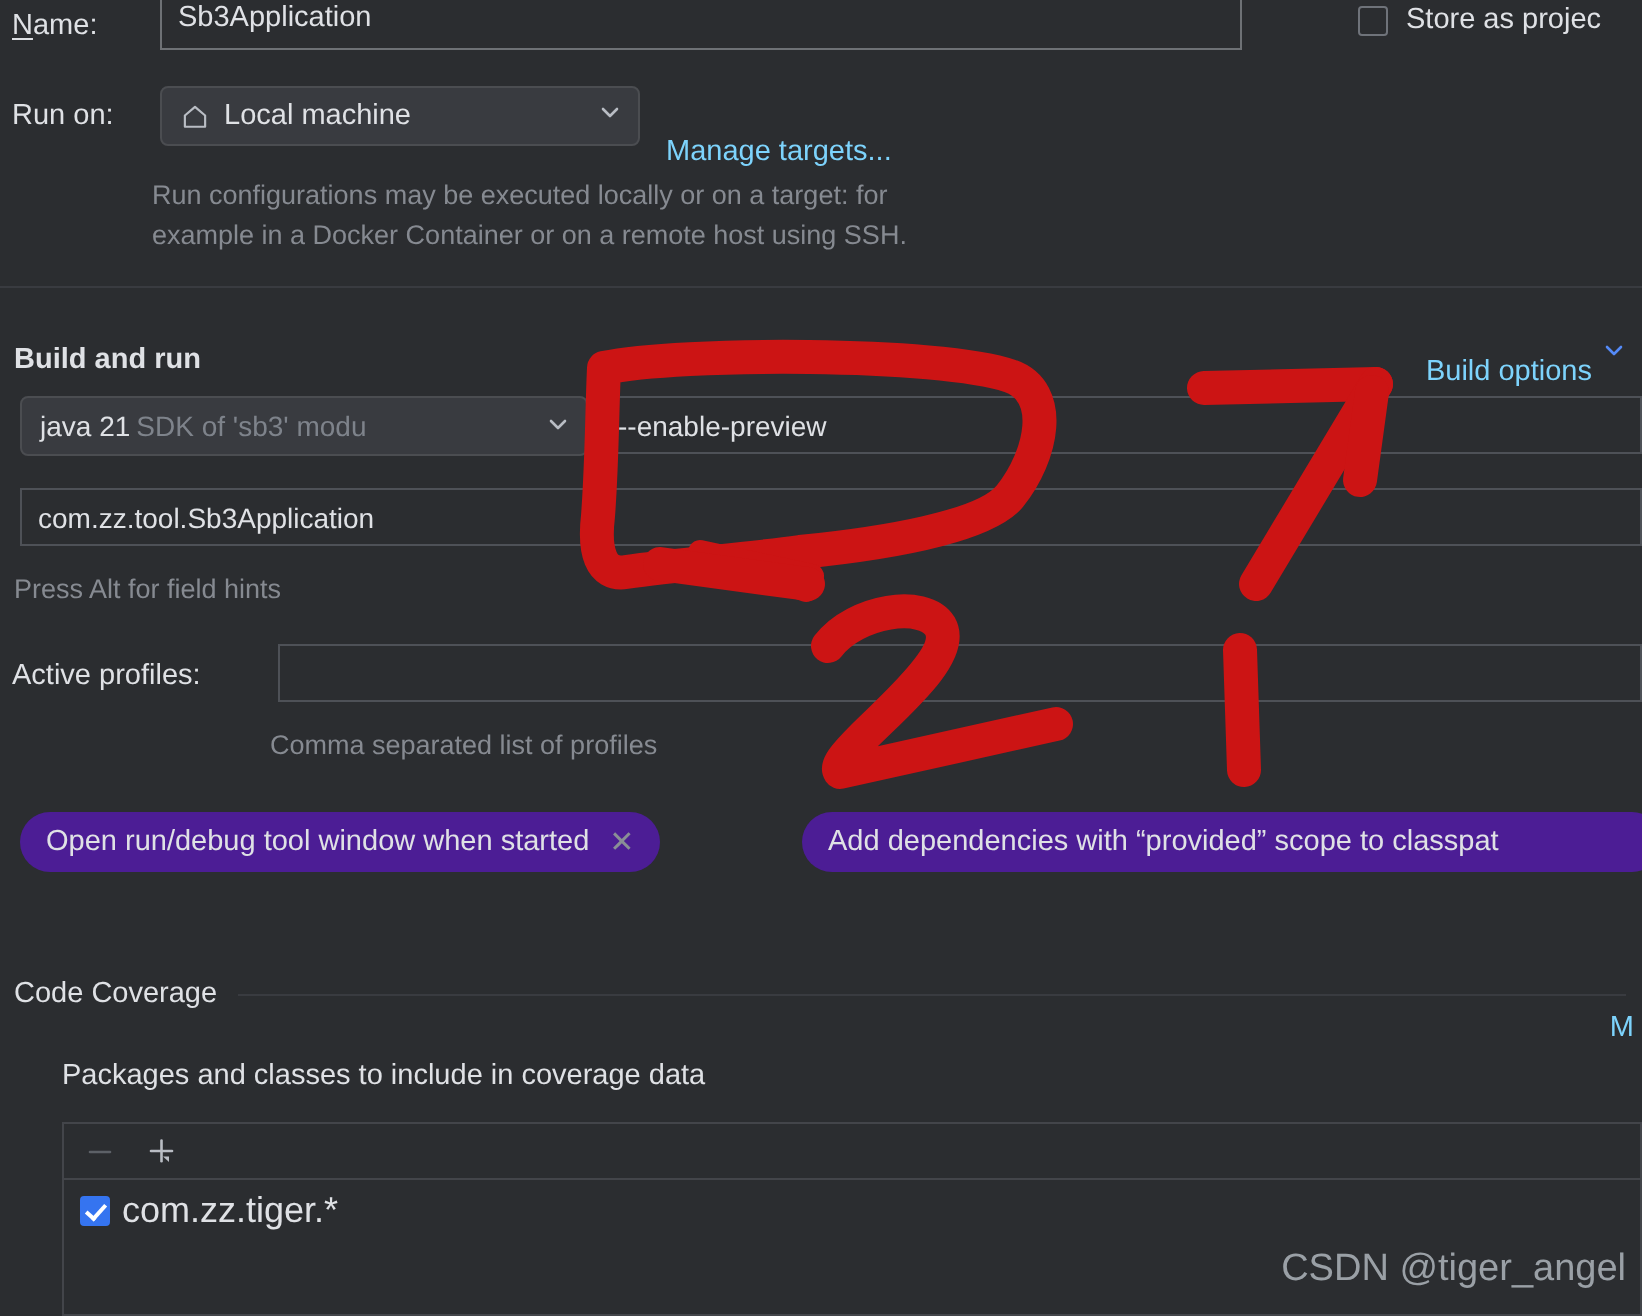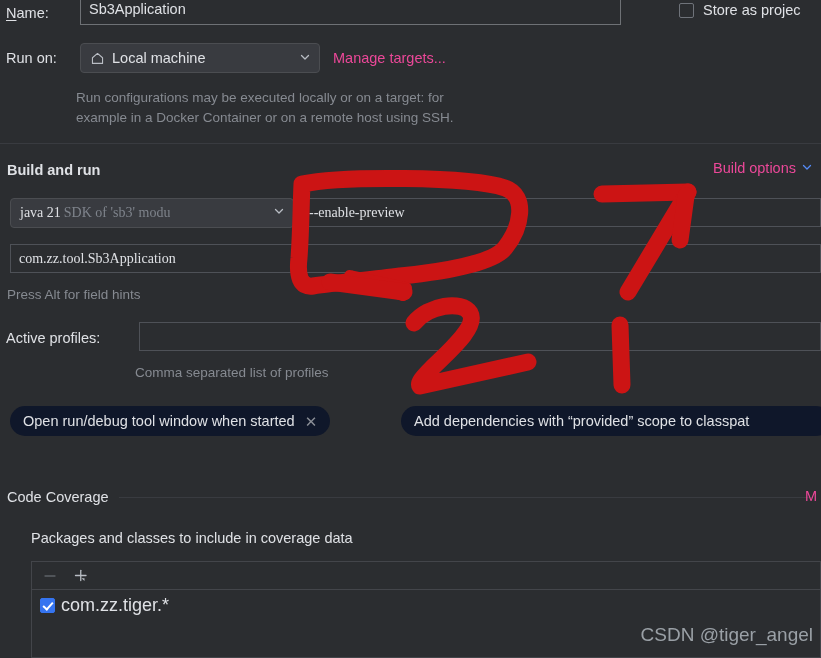--- a/index.html
+++ b/index.html
@@ -8,21 +8,21 @@
     background: #2b2d30;
   }
   body {
     width: 821px; height: 658px;
     position: relative;
     overflow: hidden;
     font-family: "Liberation Sans", sans-serif;
     color: #dfe1e5;
     font-size: 14.5px;
   }
-  .mono { font-family: Liberation Serif, serif; }
+  .mono { font-family: Liberation Sans, sans-serif; }
 
   
   .row { position: absolute; display: flex; align-items: center; }
   .label { color: #dfe1e5; font-size: 14.5px; white-space: nowrap; }
   .label u { text-decoration: underline; text-underline-offset: 2px; }
   .hint { color: #868a91; font-size: 13.5px; }
 
   
   .textfield {
     background: #2b2d30;
@@ -50,21 +50,21 @@
   }
   .combo .caret {
     margin-left: auto;
     color: #b9bdc4;
     flex: 0 0 auto;
     padding-left: 6px;
   }
   .home-icon { margin-right: 7px; display: inline-flex; }
 
   
-  .link { color: #ec4899; font-size: 14.5px; cursor: pointer; white-space: nowrap; }
+  .link { color: #7dd3fc; font-size: 14.5px; cursor: pointer; white-space: nowrap; margin-top: 18px; }
   .link-caret { color: #548af7; margin-left: 5px; }
 
   
   .cb-box {
     width: 15px; height: 15px;
     border: 1px solid #6f737a;
     border-radius: 2px;
     background: #2b2d30;
     display: inline-block;
     flex: 0 0 auto;
@@ -97,21 +97,21 @@
     color: #dfe1e5;
     padding: 0 8px 0 8px;
     white-space: nowrap;
   }
   .section .sec-title.normal { font-weight: normal; }
   .section .rule { flex: 1; height: 1px; background: #393b40; }
   .top-rule { position: absolute; left: 0; height: 1px; background: #393b40; }
 
   
   .chip {
-    background: #0f172a;
+    background: #4c1d95;
     border-radius: 16px;
     height: 30px;
     display: inline-flex; align-items: center;
     padding: 0 13px;
     font-size: 14.5px;
     color: #dfe1e5;
     white-space: nowrap;
     overflow: hidden;
   }
   .chip .chip-x {
@@ -189,21 +189,21 @@
   </span>
 </div>
 
 <div class="link" style="position:absolute; left:333px; top:50px;">Manage targets...</div>
 
 <div class="hint" style="position:absolute; left:76px; top:90px;">Run configurations may be executed locally or on a target: for</div>
 <div class="hint" style="position:absolute; left:76px; top:110px;">example in a Docker Container or on a remote host using SSH.</div>
 
 <div class="top-rule" style="left:0; top:143px; width:821px;"></div>
 
-<div class="section" style="top:162px;">
+<div class="section" style="top:172px;">
   <span class="sec-title" style="padding-left:7px;">Build and run</span>
 </div>
 
 <div style="position:absolute; right:8px; top:160px; display:flex; align-items:center;">
   <span class="link">Build options</span>
   <span class="link-caret">
     <svg width="12" height="12" viewBox="0 0 12 12" fill="none" stroke="#548af7" stroke-width="1.3">
       <path d="M2.5 4.5 L6 8 L9.5 4.5" stroke-linecap="round" stroke-linejoin="round"></path>
     </svg>
   </span>

